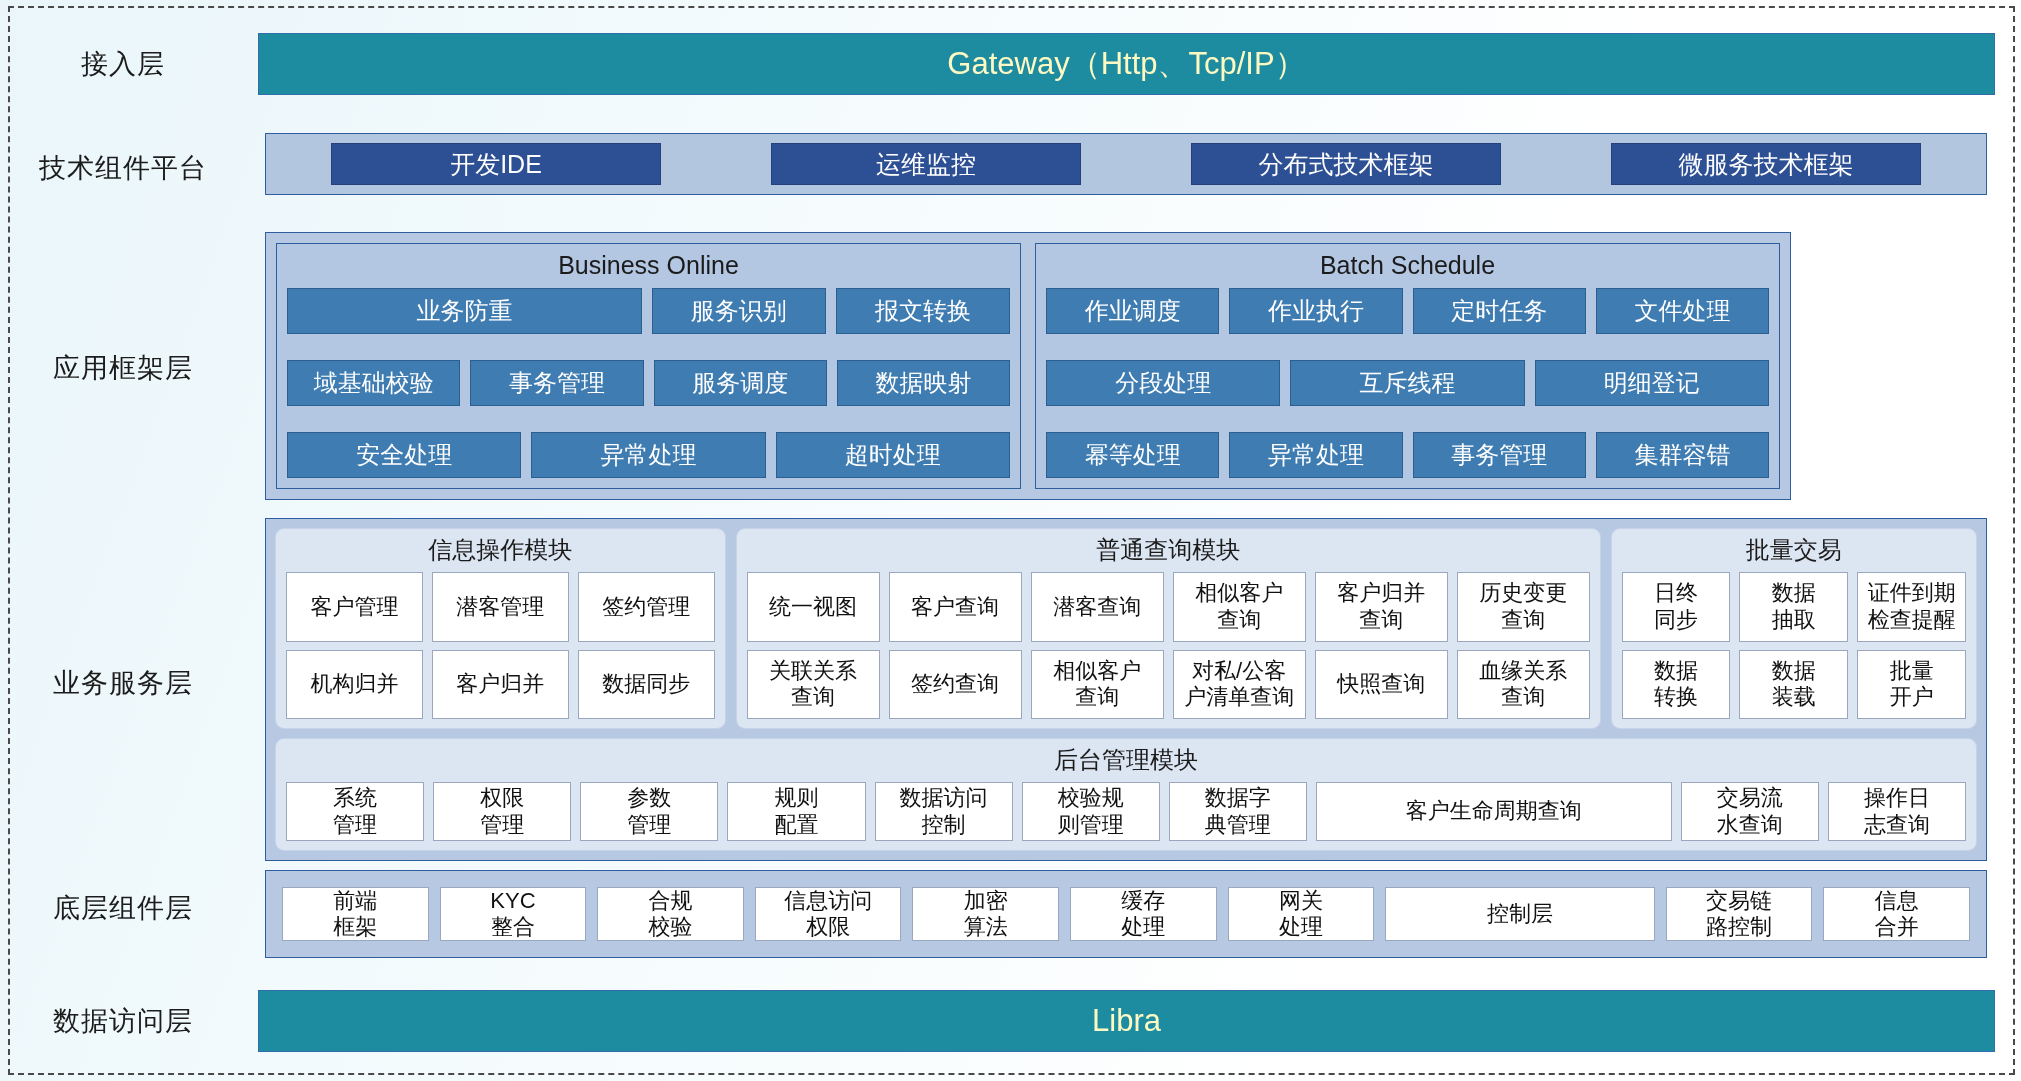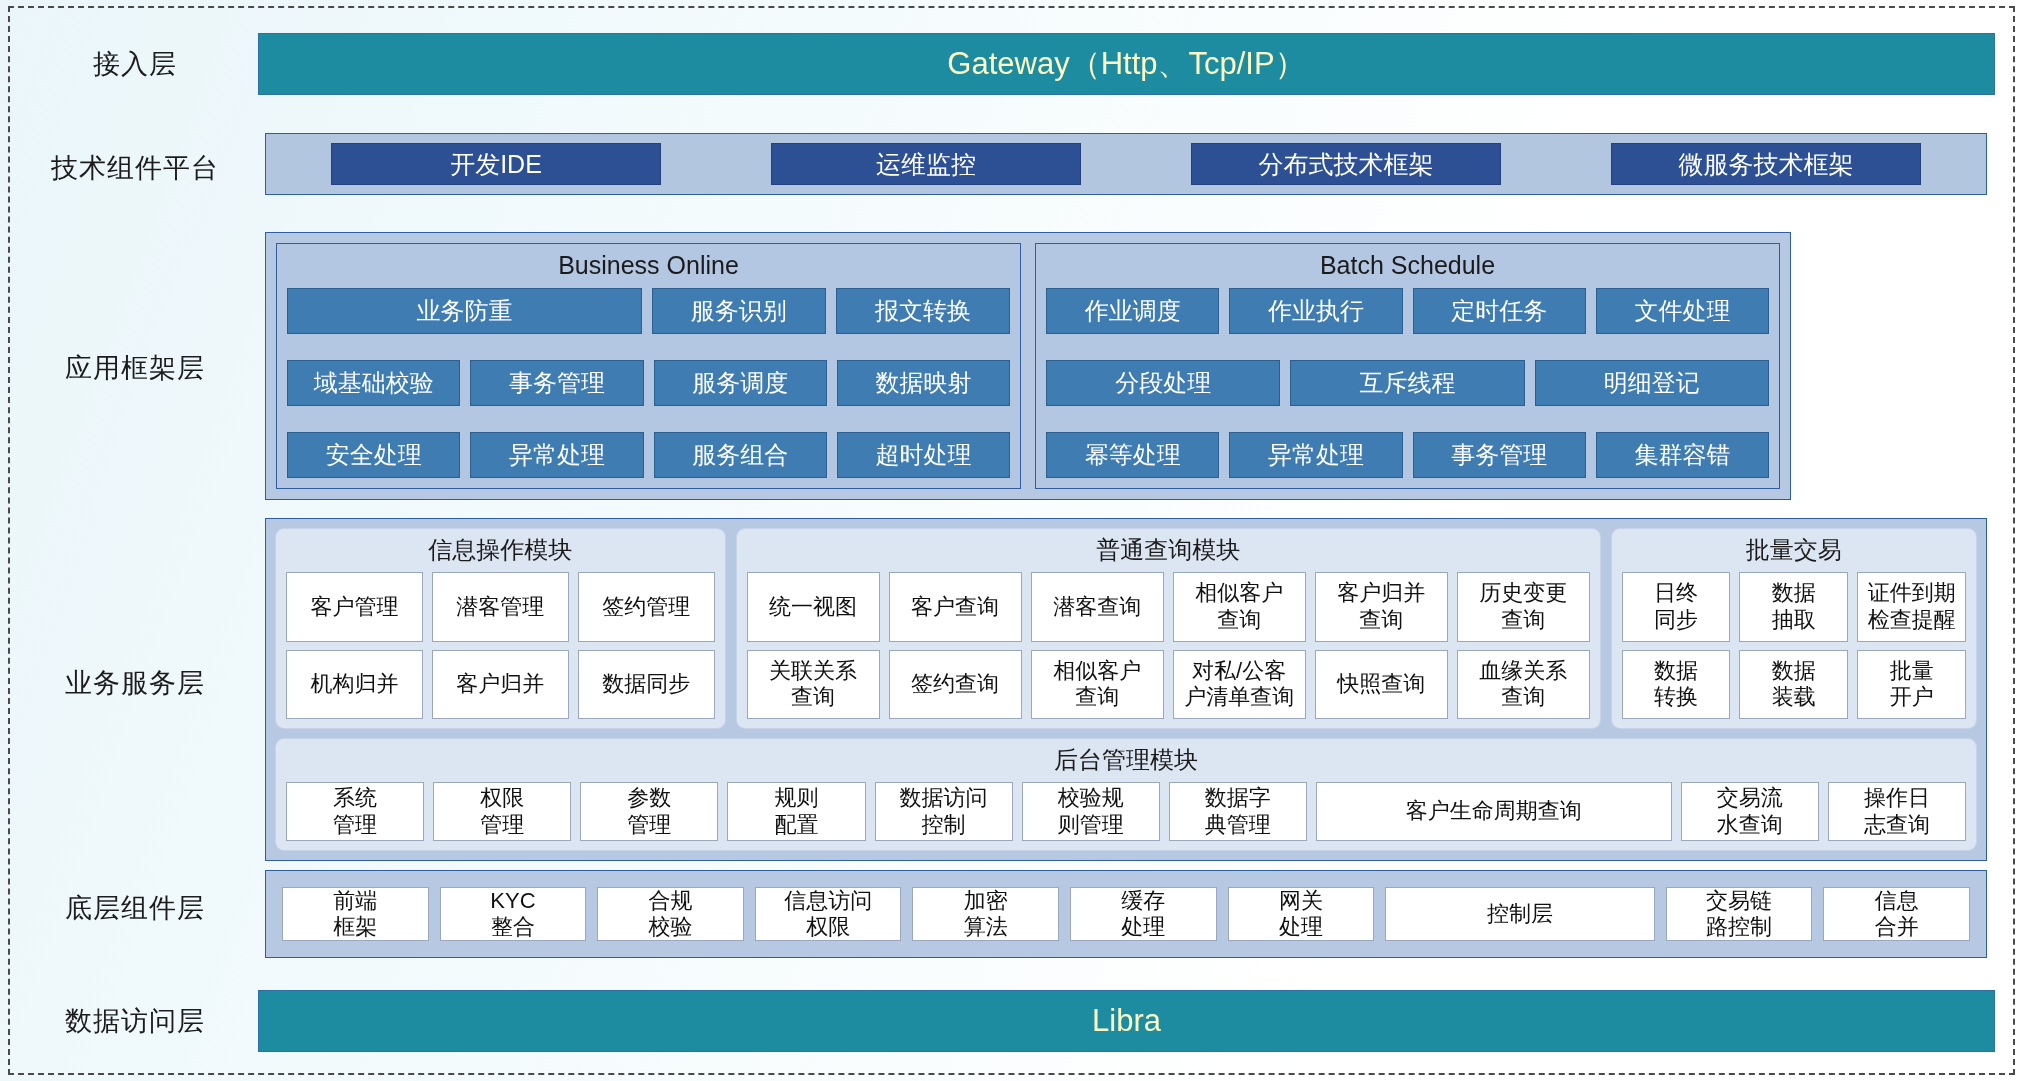--- a/index.html
+++ b/index.html
@@ -24,21 +24,21 @@
     left: 8px;
     top: 6px;
     right: 6px;
     bottom: 6px;
     border: 2px dashed #4a4a4a;
     box-sizing: border-box;
     pointer-events: none;
   }
   .layer-label {
     position: absolute;
-    left: 20px;
+    left: 8px;
     width: 230px;
     text-align: right;
     color: #1c1c1c;
     font-size: 27px;
     letter-spacing: 1px;
     display: flex;
     align-items: center;
     justify-content: center;
   }
 
@@ -227,21 +227,20 @@
           </div>
           <div class="chip-row">
             <div class="blue-chip">域基础校验</div>
             <div class="blue-chip">事务管理</div>
             <div class="blue-chip">服务调度</div>
             <div class="blue-chip">数据映射</div>
           </div>
           <div class="chip-row">
             <div class="blue-chip">安全处理</div>
             <div class="blue-chip">异常处理</div>
-            <div class="blue-chip">服务组合</div>
             <div class="blue-chip">超时处理</div>
           </div>
         </div>
       </div>
       <div class="sub-panel">
         <div class="sub-panel-title">Batch Schedule</div>
         <div class="chip-grid">
           <div class="chip-row">
             <div class="blue-chip">作业调度</div>
             <div class="blue-chip">作业执行</div>

